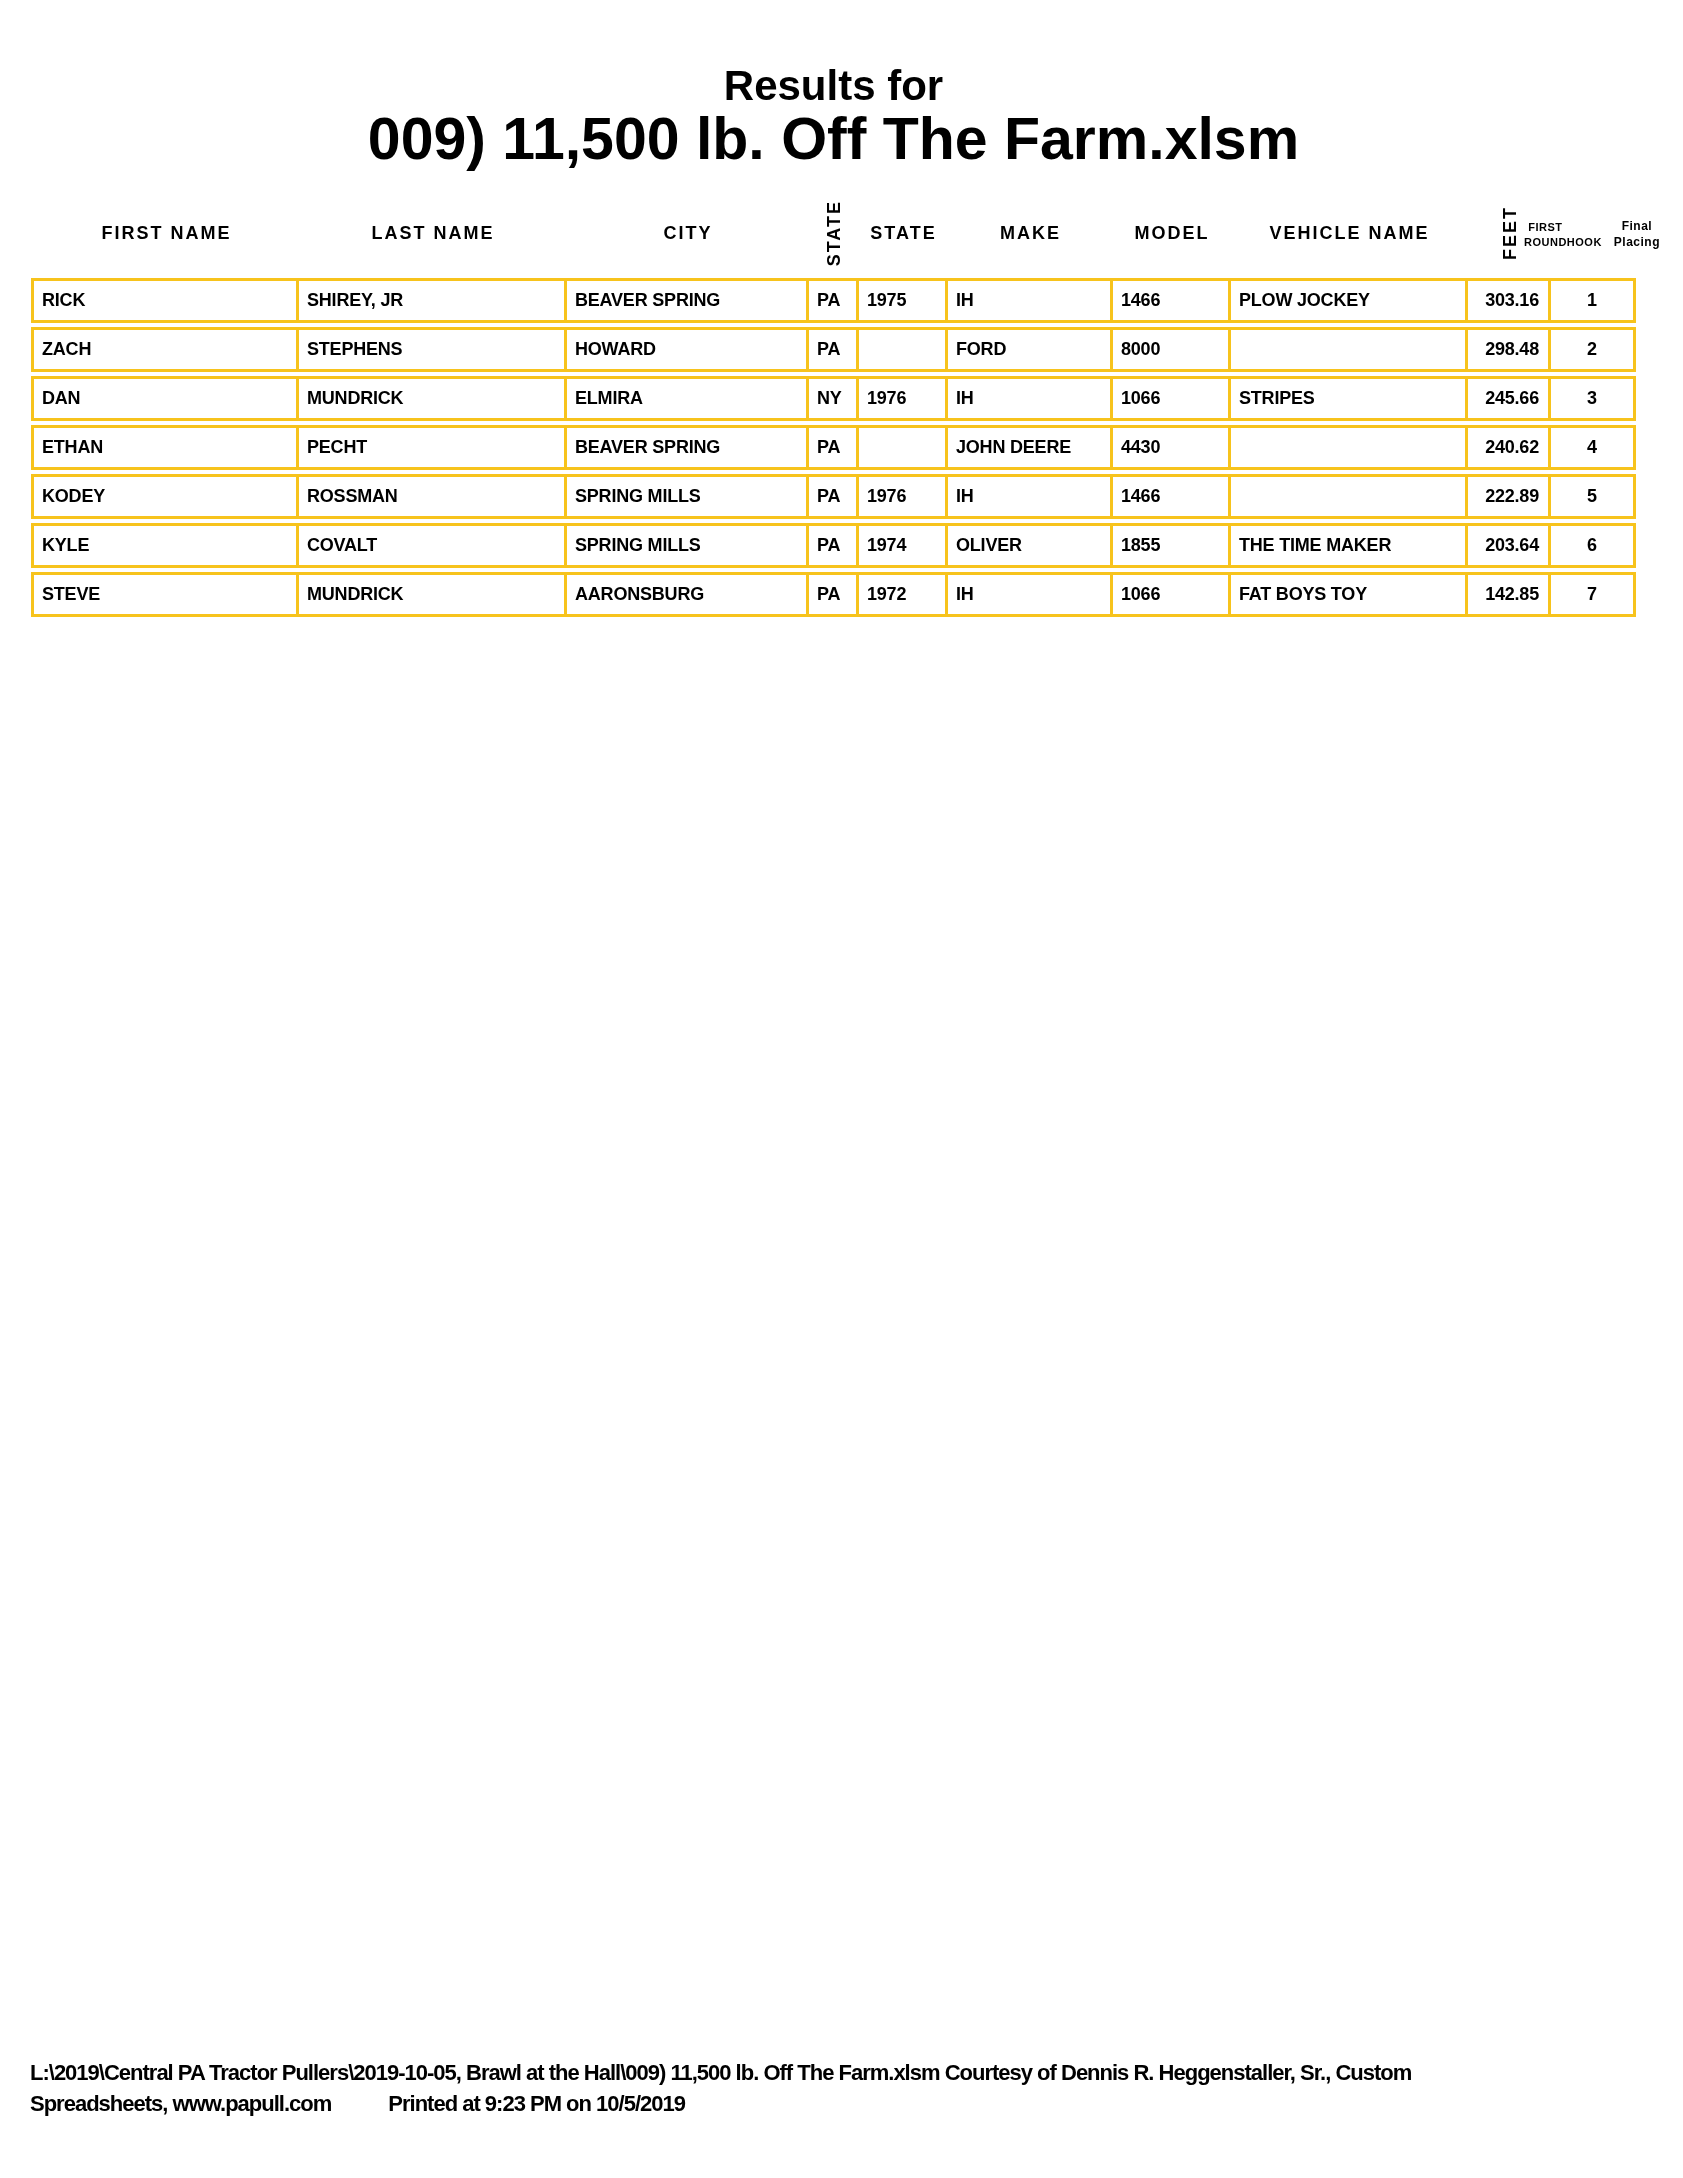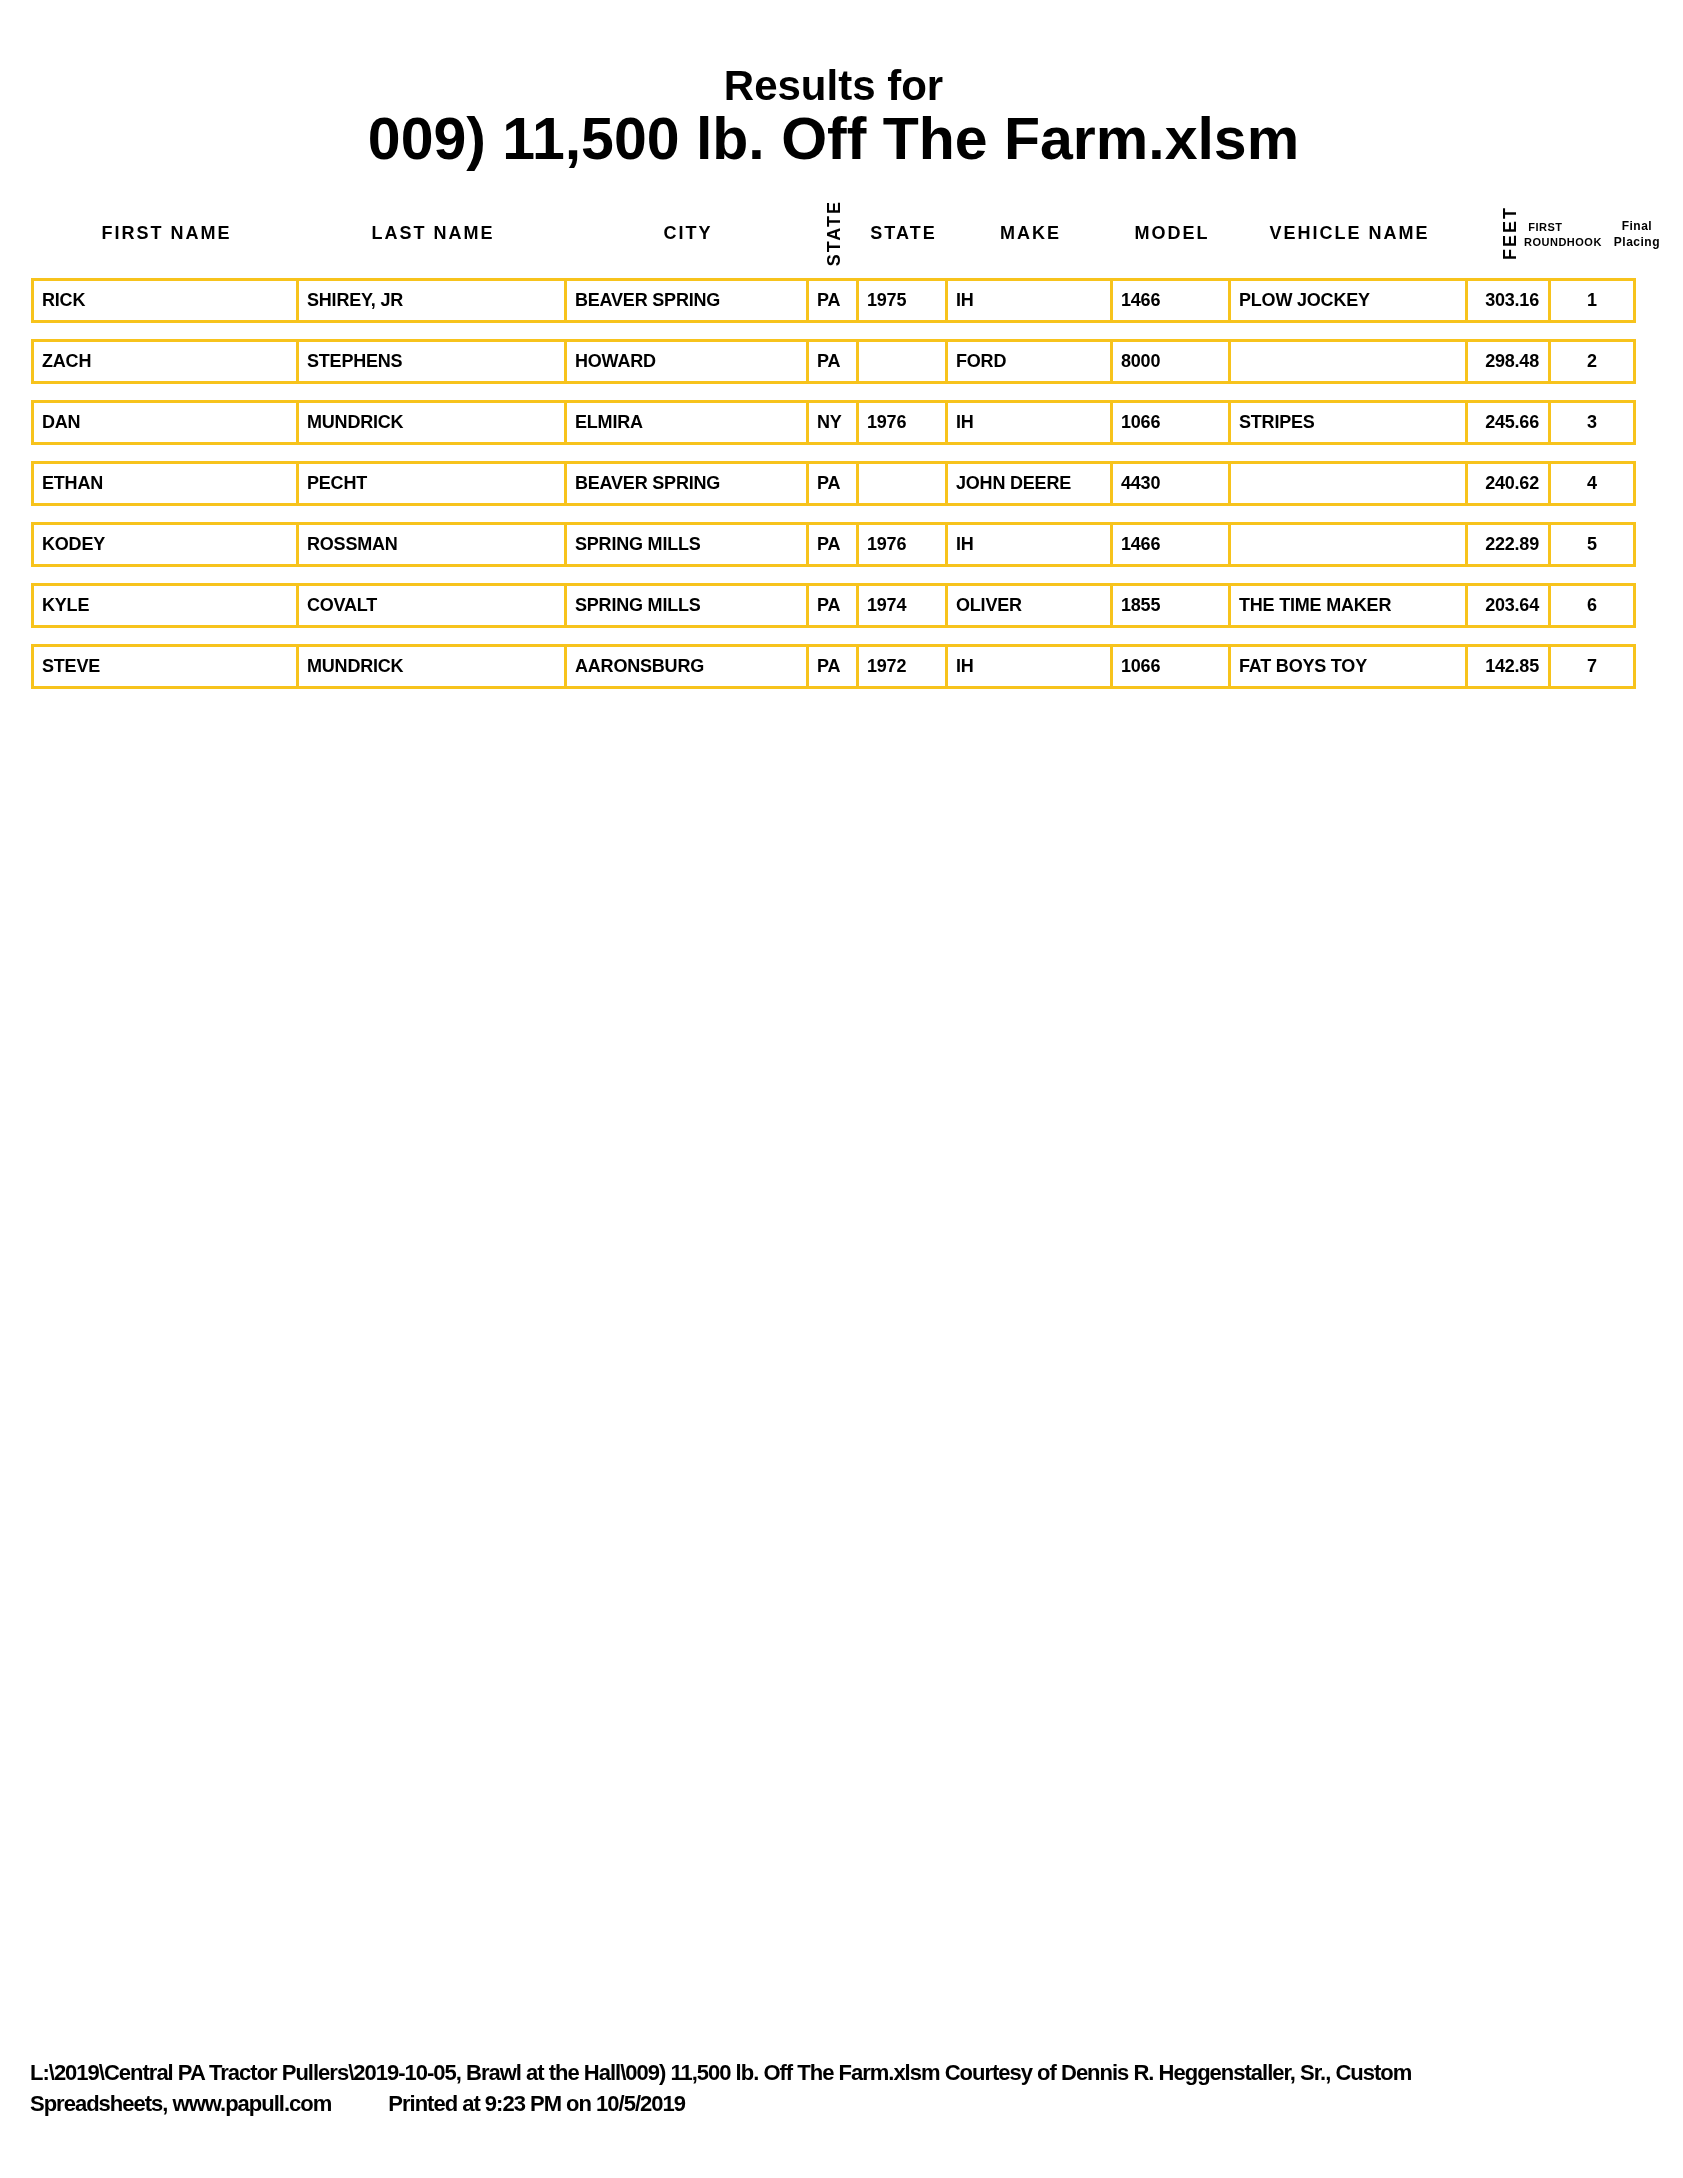--- a/index.html
+++ b/index.html
@@ -33,21 +33,21 @@
   .hook .h1 { font-size:11px; line-height:15px; }
   .hook .h2 { font-size:12px; line-height:16px;padding-left:12px; }
 
   
   .c0{width:265px}.c1{width:268px}.c2{width:242px}.c3{width:50px}.c4{width:89px}
   .c5{width:165px}.c6{width:118px}.c7{width:237px}.c8{width:83px}.c9{width:82px}
 
   
   .tbody { position:absolute; top:278px; left:31px; width:1605px; }
   .trow {
-    display:flex; width:1605px; height:45px; margin-bottom:16px;
+    display:flex; width:1605px; height:45px; margin-bottom:4px;
     border:3px solid var(--grid); background:var(--paper); align-items:stretch;
   }
   .cell {
     display:flex; align-items:center; padding:0 8px;
     border-right:3px solid var(--grid);
     font-size:18px; letter-spacing:-0.2px; white-space:nowrap; overflow:hidden;
   }
   .cell:last-child { border-right:none; }
   .cell.right { justify-content:flex-end; padding-right:9px; }
   .cell.center { justify-content:center; padding:0; }

